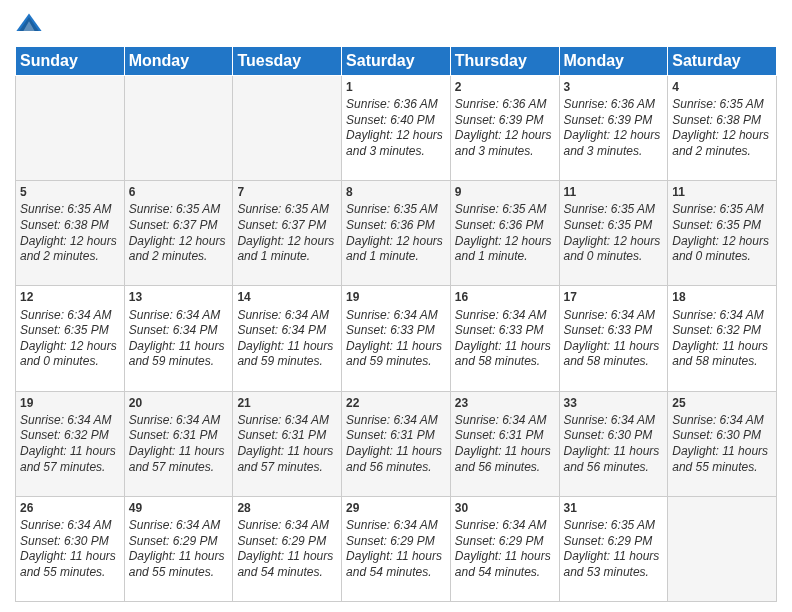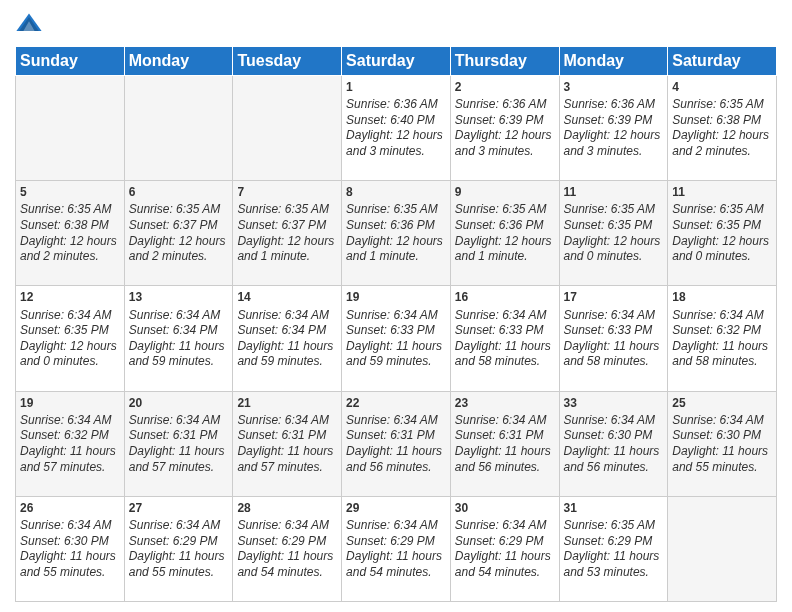--- a/index.html
+++ b/index.html
@@ -329,21 +329,21 @@
         </tr>
         <tr class="row-odd">
           <td>
             <span class="day-num">26</span>
             <div class="day-info" style="white-space: pre-line;">Sunrise: 6:34 AM
 Sunset: 6:30 PM
 Daylight: 11 hours
 and 55 minutes.</div>
           </td>
           <td>
-            <span class="day-num">27</span>
+            <span class="day-num">49</span>
             <div class="day-info" style="white-space: pre-line;">Sunrise: 6:34 AM
 Sunset: 6:29 PM
 Daylight: 11 hours
 and 55 minutes.</div>
           </td>
           <td>
             <span class="day-num">28</span>
             <div class="day-info" style="white-space: pre-line;">Sunrise: 6:34 AM
 Sunset: 6:29 PM
 Daylight: 11 hours

